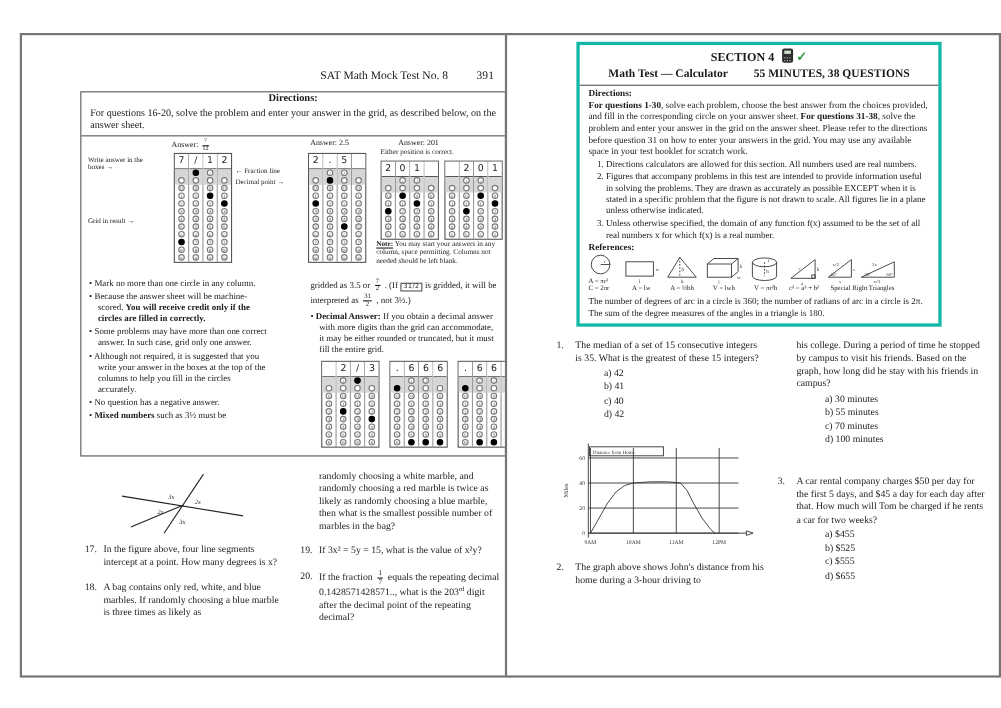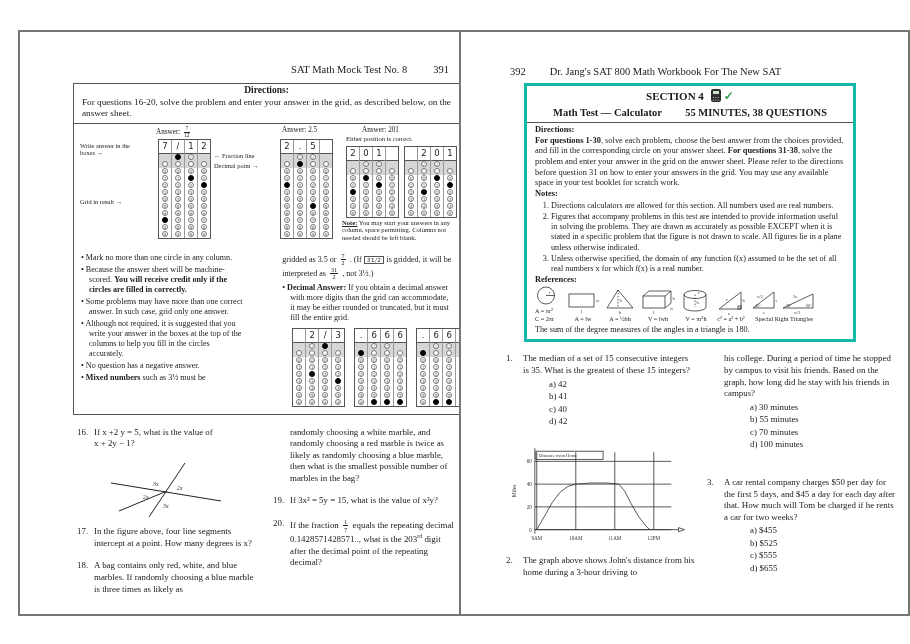--- a/index.html
+++ b/index.html
@@ -1055,25 +1055,20 @@
                 </div>
               </div>
             </div>
         </div>
       </div>
     </div>
   </div>
 
   <div class="q-cols">
     <div class="q-col">
-      <div class="q">
-        <span class="qn">16.</span>
-        <span class="qt"><span>If x +2 y = 5, what is the value of</span><br>
-        <span>x + 2y − 1?</span></span>
-      </div>
       <div class="figure-wrap">
         <svg class="qfig" width="120" height="56" viewBox="0 0 120 56">
           <line x1="6" y1="22" x2="116" y2="40"></line>
           <line x1="80" y1="2" x2="44" y2="56"></line>
           <line x1="62" y1="30" x2="14" y2="50"></line>
           <text x="48" y="25">3x</text>
           <text x="72" y="29">2x</text>
           <text x="38" y="38">2x</text>
           <text x="58" y="47">3x</text>
         </svg>
@@ -1102,36 +1097,32 @@
               <span class="fd">7</span>
             </span>
           <span>equals the repeating decimal 0.1428571428571.., what is the </span><span>203</span><sup style="font-size:6px;">rd</sup><span> digit after the decimal point of the repeating decimal?</span>
         </span>
       </div>
     </div>
   </div>
 </div>
 
 <div class="page" id="right-page">
-  <div class="rp-header">
-    <span class="p">392</span><span>Dr. Jang's SAT 800 Math Workbook For The New SAT</span>
-  </div>
 
   <div class="rp-box">
     <div class="sec-row1">
       <span>SECTION 4</span><span class="calc"></span><span class="check">✓</span>
     </div>
     <div class="sec-row2">
       <span>Math Test — Calculator</span>
       <span>55 MINUTES, 38 QUESTIONS</span>
     </div>
     <div class="rp-dir">
       <div class="h">Directions:</div>
       <div><b>For questions 1-30</b><span>, solve each problem, choose the best answer from the choices provided, and fill in the corresponding circle on your answer sheet. </span><b>For questions 31-38</b><span>, solve the problem and enter your answer in the grid on the answer sheet. Please refer to the directions before question 31 on how to enter your answers in the grid. You may use any available space in your test booklet for scratch work.</span></div>
-      <div class="h">Notes:</div>
     </div>
     <ol class="notes">
 
     <li>Directions calculators are allowed for this section. All numbers used are real numbers.</li>
         <li>Figures that accompany problems in this test are intended to provide information useful in solving the problems. They are drawn as accurately as possible EXCEPT when it is stated in a specific problem that the figure is not drawn to scale. All figures lie in a plane unless otherwise indicated.</li>
         <li>Unless otherwise specified, the domain of any function f(x) assumed to be the set of all real numbers x for which f(x) is a real number.</li>
       </ol>
     <div class="refs">
       <div class="h">References:</div>
       <div class="refs-row">
@@ -1205,20 +1196,21 @@
               <text x="25" y="18.5" font-size="4">60°</text>
               <text x="12" y="10" font-size="4">2x</text>
               <text x="13" y="25.5" font-size="4">x√3</text>
             </svg>
           </div>
           <div class="ref-f">Special Right Triangles</div>
         </div>
       </div>
     </div>
     <div class="rp-foot">
+      <div>The number of degrees of arc in a circle is 360; the number of radians of arc in a circle is 2π.</div>
       <div>The sum of the degree measures of the angles in a triangle is 180.</div>
     </div>
   </div>
 
   <div class="q-cols">
     <div class="q-col">
       <div class="q">
         <span class="qn">1.</span>
         <span class="qt">
           <span>The median of a set of 15 consecutive integers is 35. What is the greatest of these 15 integers?</span>

